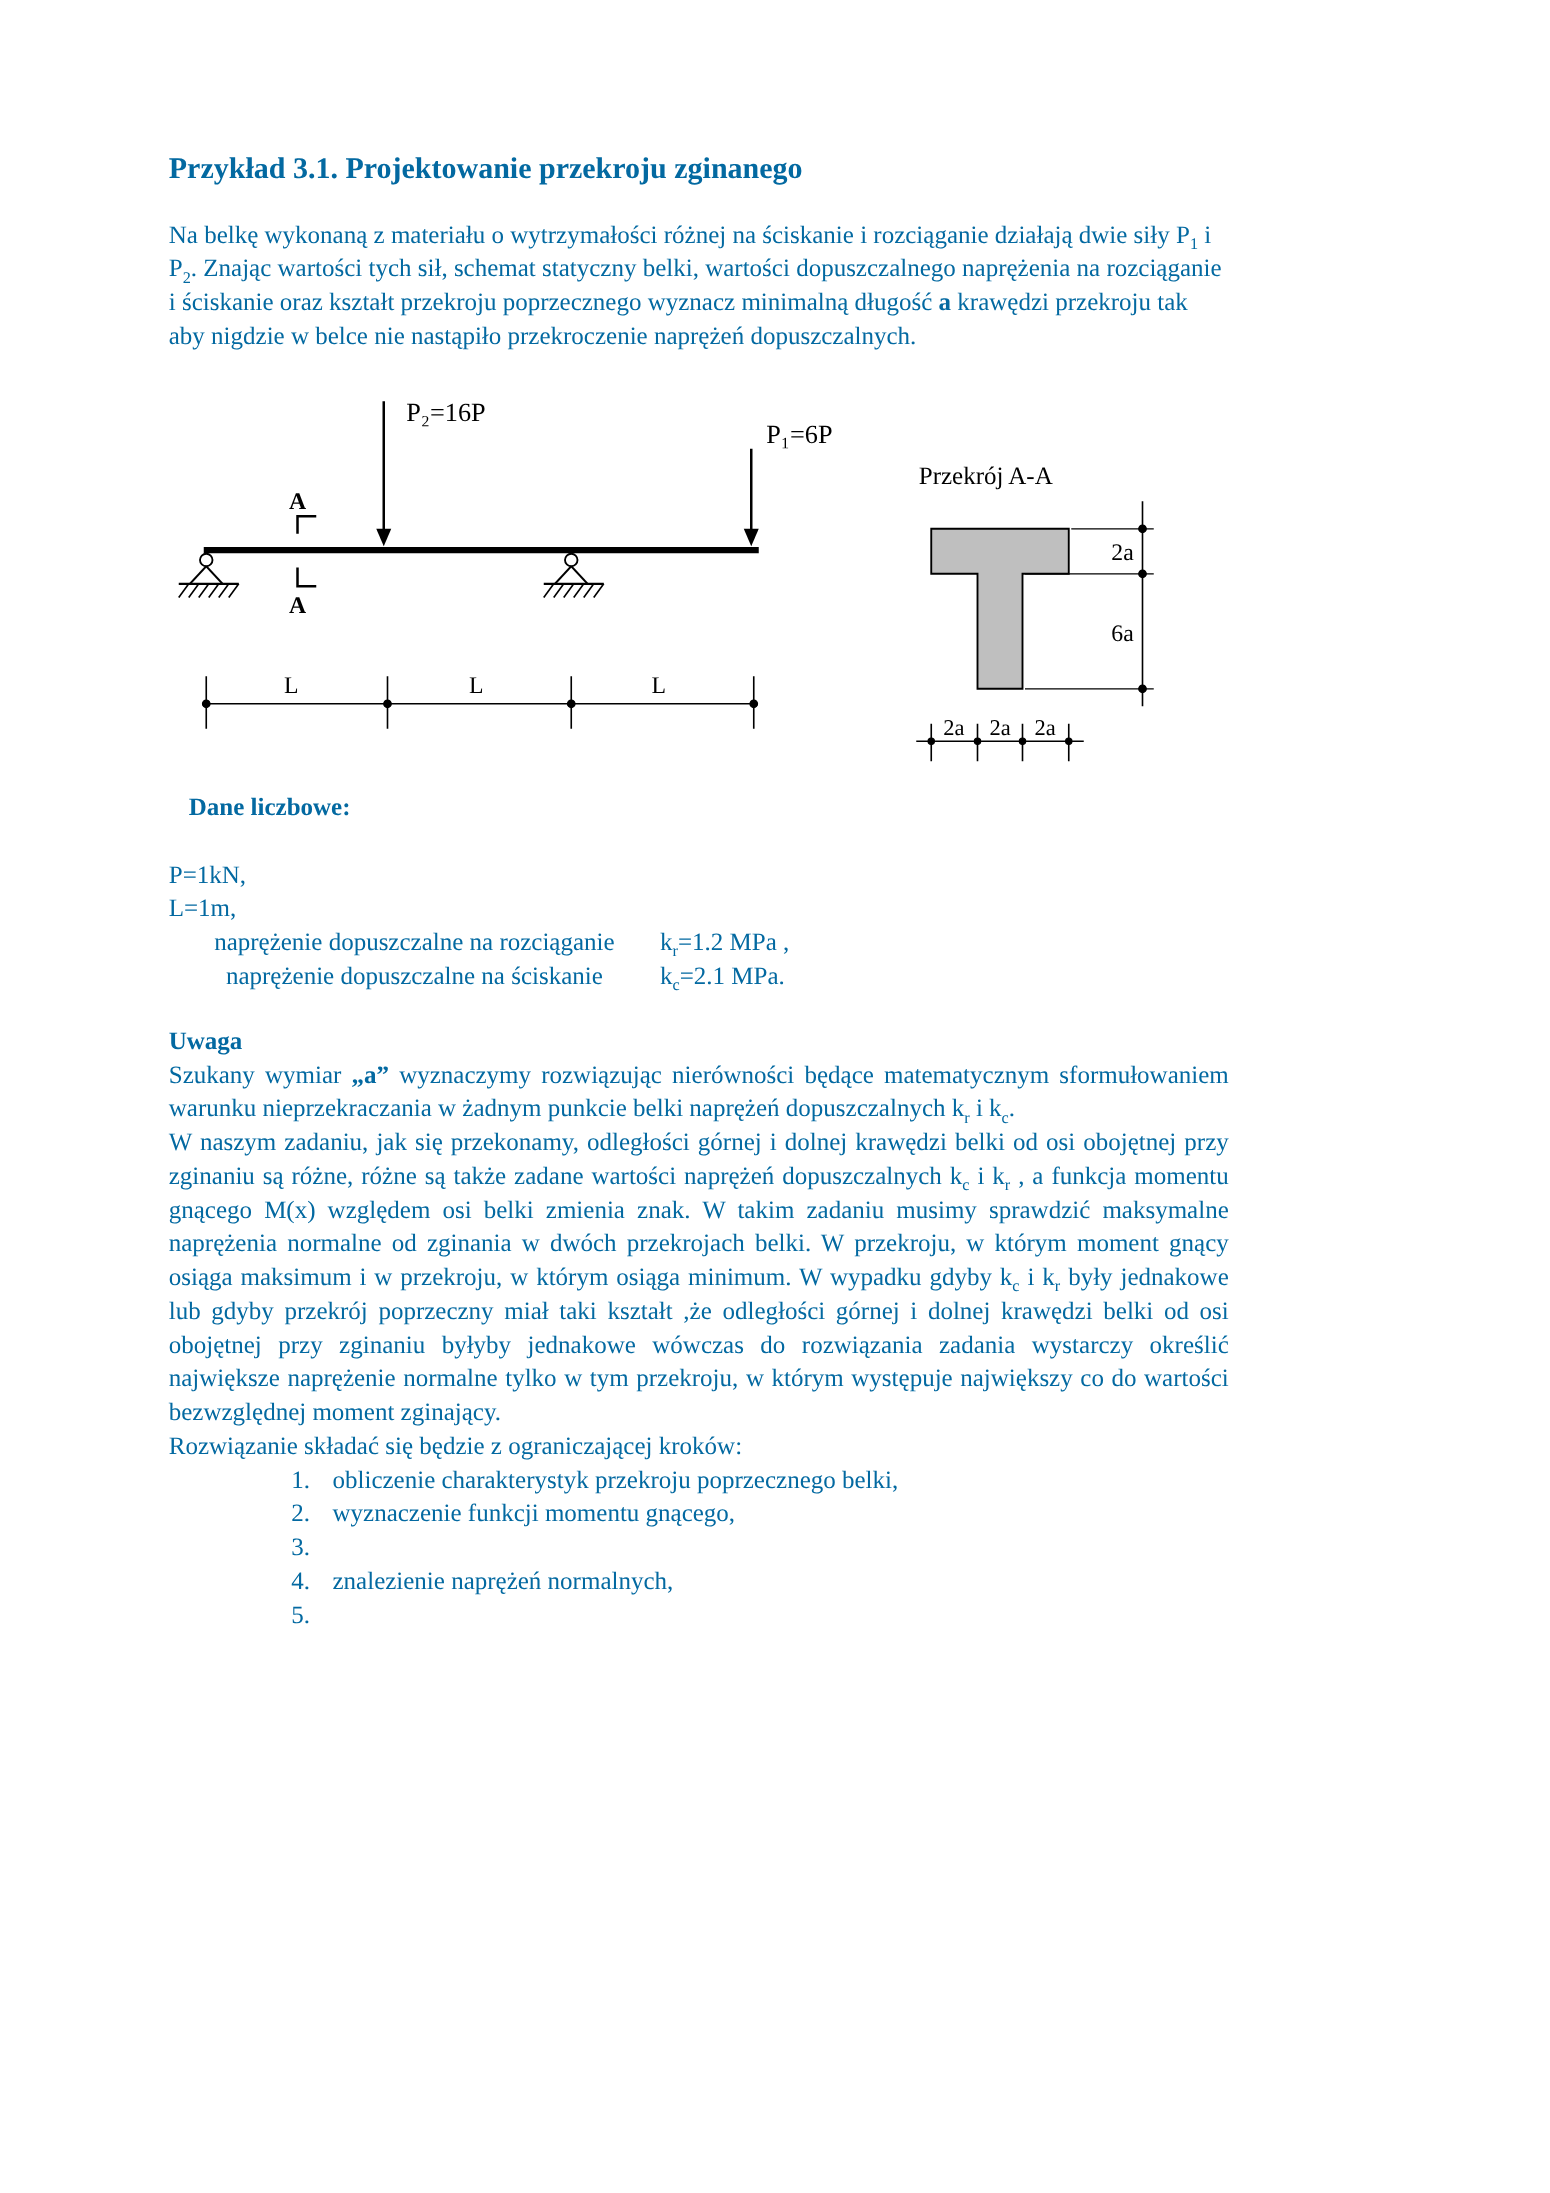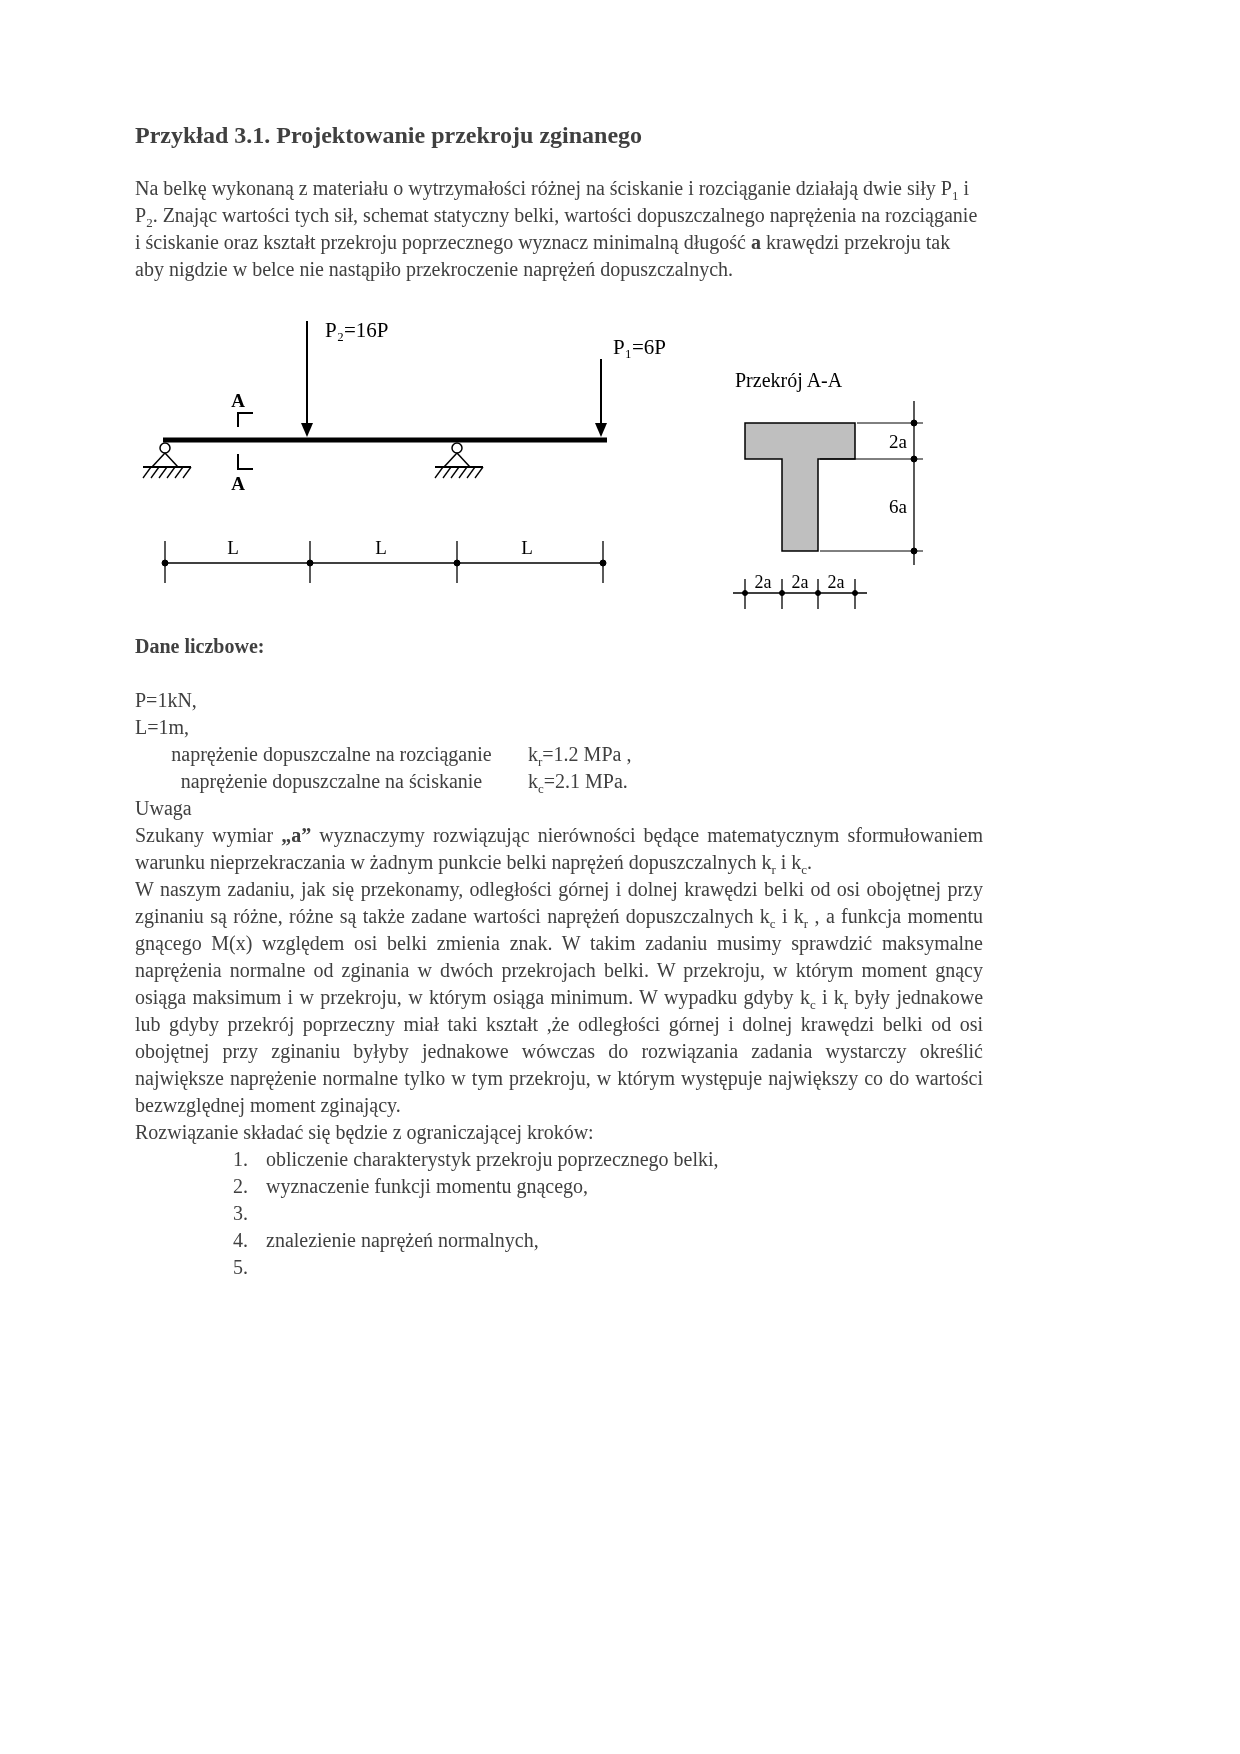--- a/index.html
+++ b/index.html
@@ -1,29 +1,29 @@
 <!DOCTYPE html>
 <html><head>
 <meta charset="utf-8">
 <style>
   html,body { margin:0; padding:0; background:#ffffff; }
   .page {
     width:1240px; min-height:1754px; background:#fff;
-    font-family:"Liberation Serif", serif; font-size:20px; line-height:27px; color:#404040;
+    font-family:"Liberation Serif", serif; font-size:20px; line-height:27px; color:#0369a1;
     box-sizing:border-box; padding:122px 128px 60px 135px;
   }
   .title { font-size:24px; font-weight:bold; margin:0 0 26px 0; }
   .para { margin:0; width:848px; }
   .just { text-align:justify; }
   .figure { margin:30px 0 8px 0; }
   .figure svg { display:block; }
-  .dane-heading { font-weight:bold; margin:4px 0 27px 0; }
+  .dane-heading { font-weight:bold; margin:4px 0 27px 16px; }
   .dane-line { width:848px; }
   .dlabel { display:inline-block; width:393px;text-align:center; }
-  .uwaga-heading { font-weight:normal; }
+  .uwaga-heading { font-weight:bold; margin-top:25px; }
   .rozw-heading { font-weight:bold; margin-top:7px; }
   .steps { margin-left:98px; }
   .step { display:flex; }
   .step-num { width:33px; flex:0 0 33px; }
   .step-text { max-width:655px; }
   sub { font-size:0.65em; line-height:0; }
   svg text { font-family:"Liberation Serif", serif; fill:#000; }
 </style>
 </head>
 <body>

